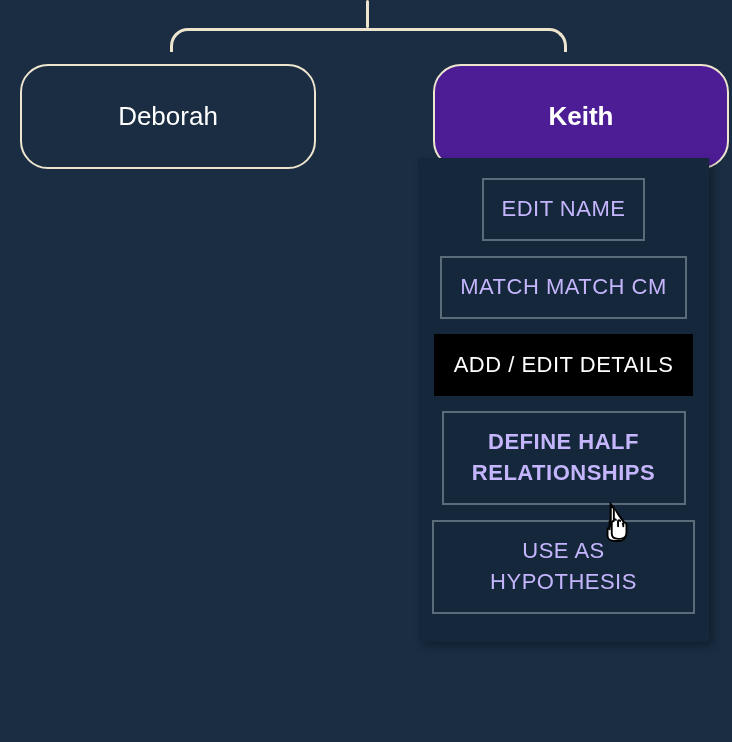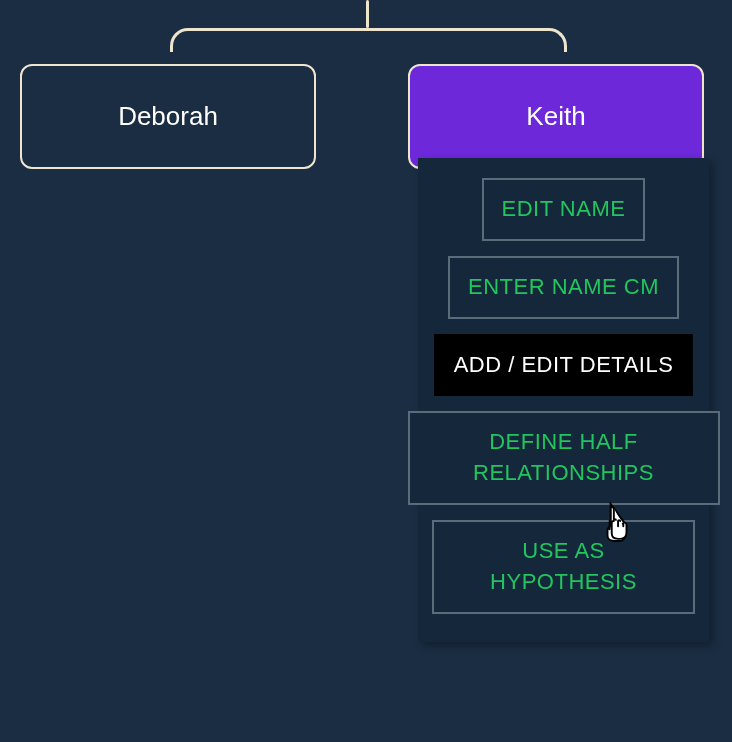--- a/index.html
+++ b/index.html
@@ -34,72 +34,74 @@
       border-bottom: none;
       border-top-left-radius: 18px;
       border-top-right-radius: 18px;
       background: transparent;
     }
     .node {
       position: absolute;
       width: 296px;
       height: 105px;
       border: 2px solid #eee5cf;
-      border-radius: 12px;
+      border-radius: 28px;
       display: flex;
       align-items: center;
       justify-content: center;
       color: #ffffff;
       font-size: 26px;
       font-weight: 400;
     }
     .node-left {
       top: 64px;
       left: 20px;
       background: #1a2d42;
     }
     .node-right {
       top: 64px;
-      left: 408px;
-      background: #6d28d9;
+      left: 433px;
+      background: #4c1d95;
+      font-weight: bold;
     }
     .context-menu {
       position: absolute;
       top: 158px;
       left: 418px;
       width: 291px;
       background: #15273a;
       border-radius: 0 0 4px 4px;
       padding: 20px 14px 28px 14px;
       display: flex;
       flex-direction: column;
       align-items: center;
       gap: 15px;
       box-shadow: 4px 4px 8px rgba(0,0,0,0.3);
     }
     .menu-button {
       border: 2px solid #5a6b7a;
       background: #15273a;
-      color: #22c55e;
+      color: #c4b5fd;
       font-size: 22px;
       font-weight: 400;
       letter-spacing: 0.5px;
       padding: 14px 18px;
       text-align: center;
       cursor: pointer;
       white-space: normal;
       line-height: 1.4;
     }
     .menu-button.hovered {
       background: #000000;
       border-color: #000000;
       color: #ffffff;
     }
     .wide {
-      width: 312px;
+      width: 244px;
+      font-weight: bold;
     }
     .cursor {
       position: absolute;
       top: 502px;
       left: 600px;
       width: 34px;
       height: 40px;
       pointer-events: none;
     }
   </style>
@@ -112,21 +114,21 @@
 <div class="node node-left">
   <span>Deborah</span>
 </div>
 
 <div class="node node-right">
   <span>Keith</span>
 </div>
 
 <div class="context-menu">
   <div class="menu-button">EDIT NAME</div>
-  <div class="menu-button">ENTER NAME CM</div>
+  <div class="menu-button">MATCH MATCH CM</div>
   <div class="menu-button hovered">ADD / EDIT DETAILS</div>
   <div class="menu-button wide">DEFINE HALF RELATIONSHIPS</div>
   <div class="menu-button">USE AS HYPOTHESIS</div>
 </div>
 
 <svg class="cursor" viewBox="0 0 32 38">
   <path d="M10 2 L10 22 L14 22 L16 30 L20 29 L18 21 L24 21 Z" fill="#ffffff" stroke="#000000" stroke-width="2"></path>
   <path d="M9 24 C8 24 7 25 7 27 L7 32 C7 35 10 37 14 37 L18 37 C21 37 24 35 24 32 L24 24 C24 22 22 21 21 22 L21 24 M17 20 L17 24 M13 20 L13 24 M9 18 L9 26" fill="#ffffff" stroke="#000000" stroke-width="1.8" stroke-linecap="round"></path>
   <path d="M13 6 L13 18 C13 18 11 18 11 20 L11 30 C11 33 13 35 17 35 L19 35 C22 35 25 33 25 29 L25 22 C25 20 24 19 22 20 L22 23 M19 18 C19 17 17 17 17 18 L17 23 M15 17 C15 16 13 16 13 17" fill="#ffffff" stroke="#000000" stroke-width="1.8" stroke-linecap="round" stroke-linejoin="round"></path>
 </svg>

